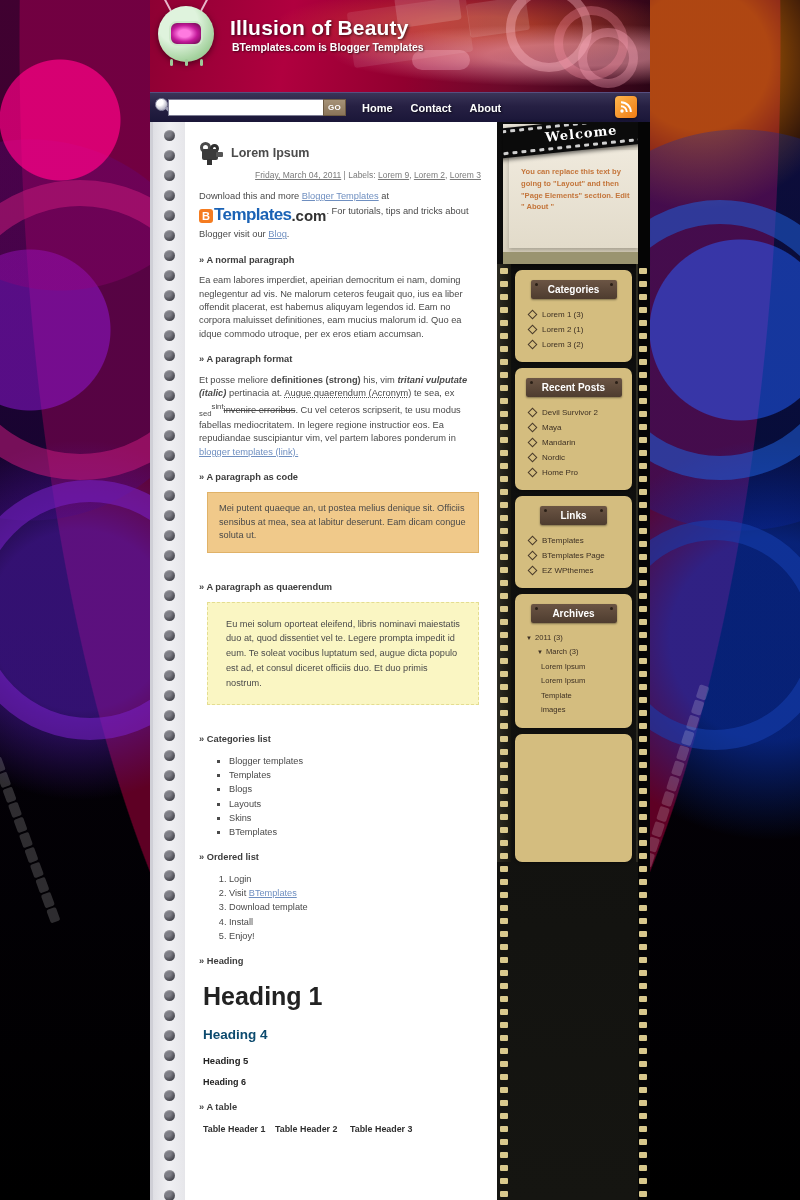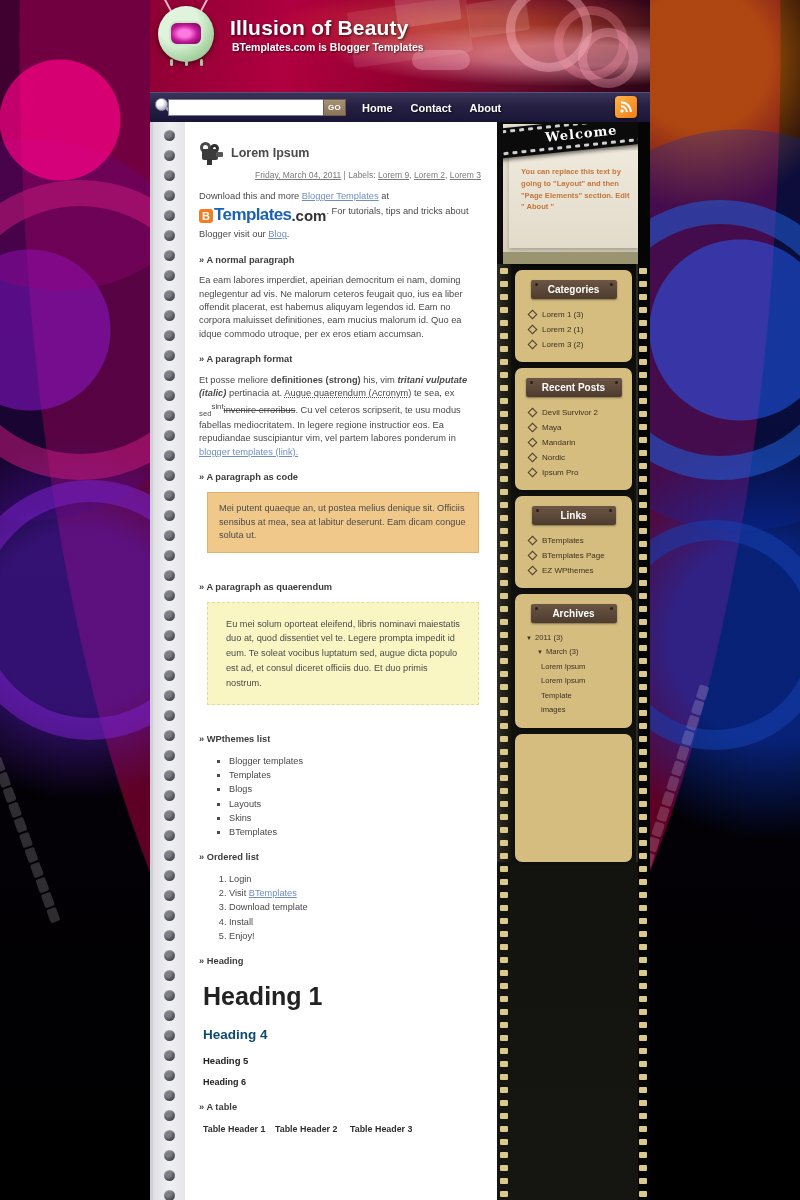--- a/index.html
+++ b/index.html
@@ -395,21 +395,21 @@
           <h4 class="sec">» A paragraph as code</h4>
         </div>
         <div class="codebox">Mei putent quaeque an, ut postea melius denique sit. Officiis sensibus at mea, sea at labitur deserunt. Eam dicam congue soluta ut.</div>
 
         <div class="post-body">
           <h4 class="sec">» A paragraph as quaerendum</h4>
         </div>
         <div class="quotebox">Eu mei solum oporteat eleifend, libris nominavi maiestatis duo at, quod dissentiet vel te. Legere prompta impedit id eum. Te soleat vocibus luptatum sed, augue dicta populo est ad, et consul diceret officiis duo. Et duo primis nostrum.</div>
 
         <div class="post-body">
-          <h4 class="sec">» WPthemes list</h4>
+          <h4 class="sec">» Categories list</h4>
           <ul class="plain">
             <li>Blogger templates</li>
             <li>Templates</li>
             <li>Blogs</li>
             <li>Layouts</li>
             <li>Skins</li>
             <li>BTemplates</li>
           </ul>
 
           <h4 class="sec">» Ordered list</h4>
@@ -520,26 +520,26 @@
           <div class="witem">
             <span class="dia"></span>
             <span>Mandarin</span>
           </div>
           <div class="witem">
             <span class="dia"></span>
             <span>Nordic</span>
           </div>
           <div class="witem">
             <span class="dia"></span>
-            <span>Ipsum Pro</span>
+            <span>Home Pro</span>
           </div>
         </div>
 
         <div class="widget">
-          <div class="wtitle" style="width:84px;text-align:right;">
+          <div class="wtitle" style="width:67px;text-align:right;">
             <span class="nail l"></span>
             <span>Links</span>
             <span class="nail r"></span>
           </div>
           <div class="witem">
             <span class="dia"></span>
             <span>BTemplates</span>
           </div>
           <div class="witem">
             <span class="dia"></span>

